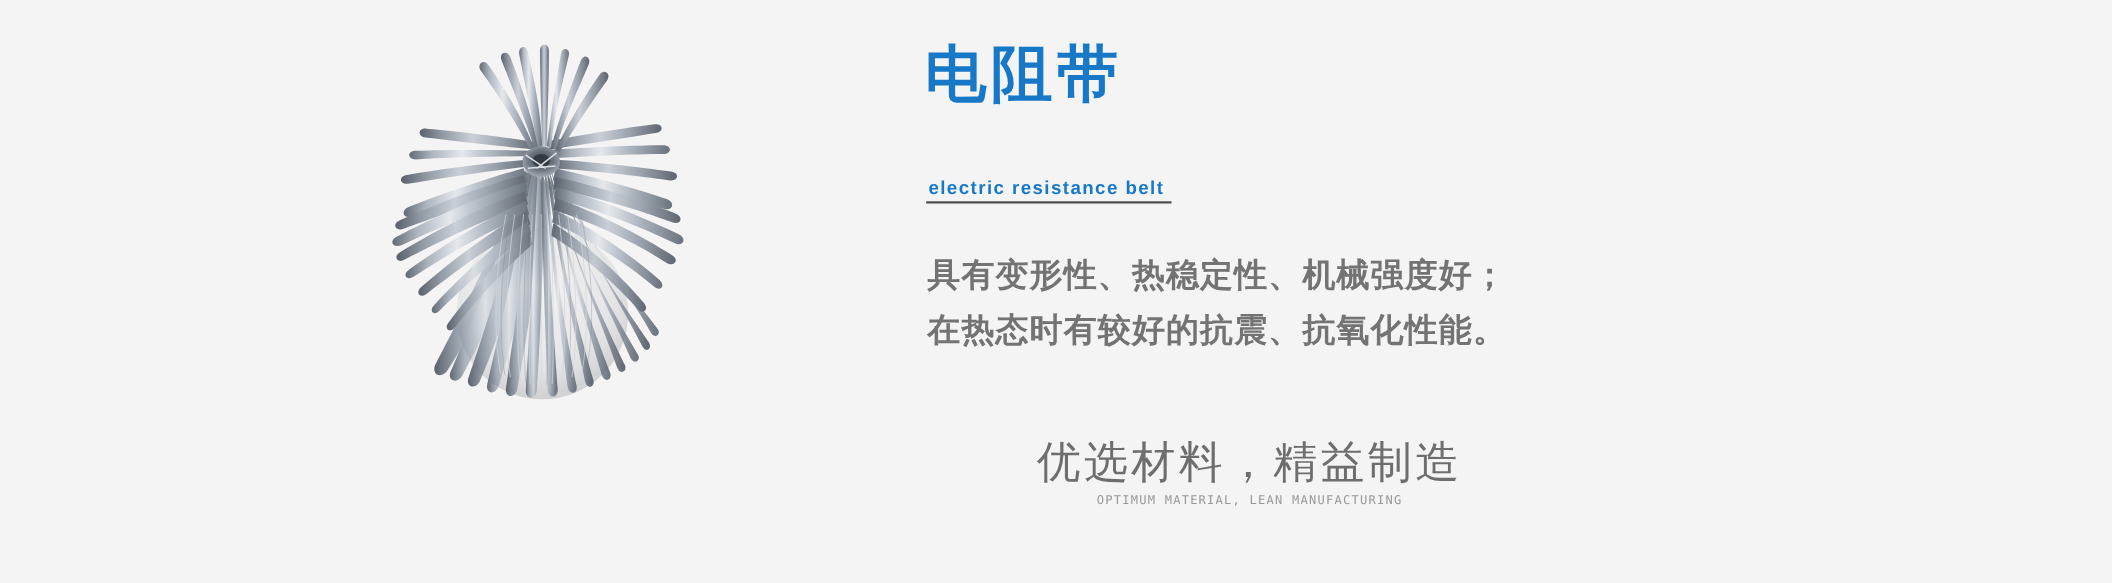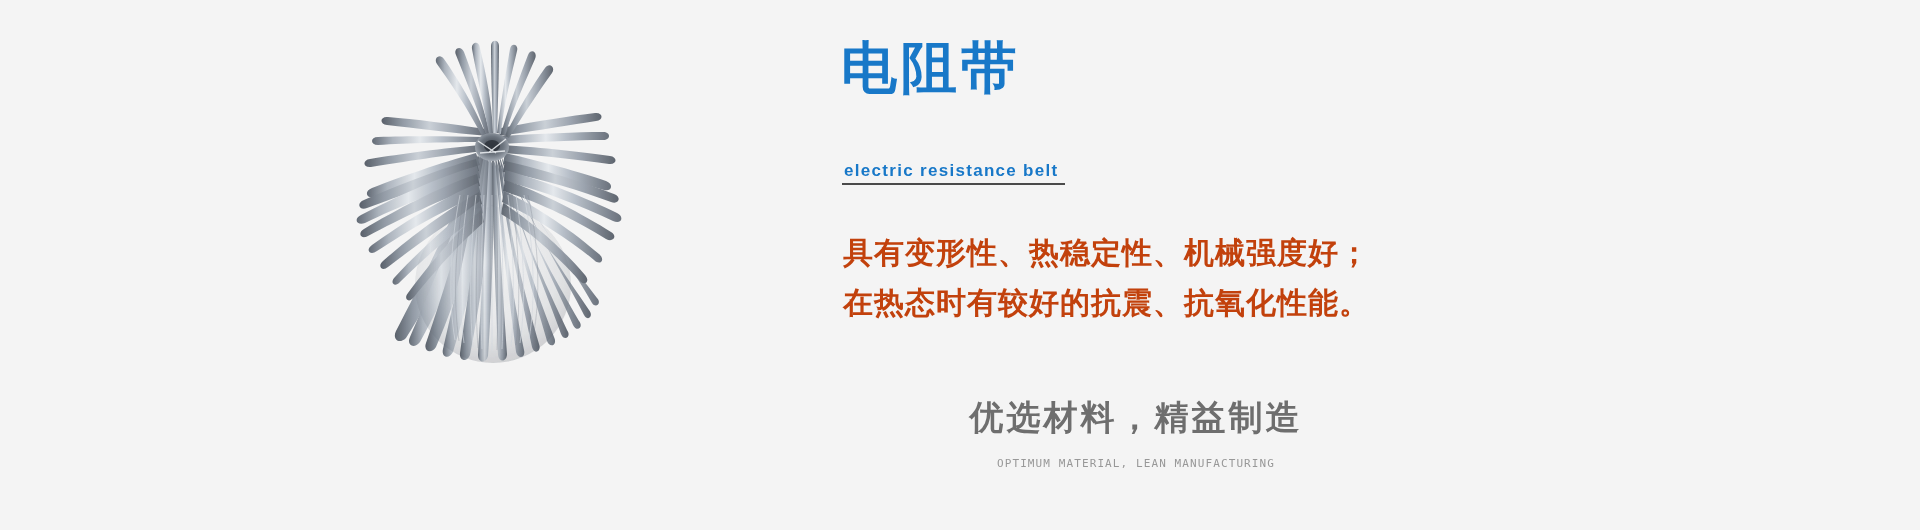--- a/index.html
+++ b/index.html
@@ -56,47 +56,47 @@
     position:absolute; left:1px; top:183px;
     width:223px; height:2px;
     background:#4a4a4a;
   }
 
   #desc {
     position:absolute; left:2px; top:228px;
     width:560px;
   }
   .desc-line {
-    font-family:Liberation Serif, serif;
+    font-family:Liberation Mono, monospace;
     font-size:30px;
     font-weight:700;
     letter-spacing:1px;
-    color:#c2410c;
+    color:#737373;
     line-height:50px;
     white-space:nowrap;
   }
 
   
   #slogan {
     position:absolute;
     left:85px; top:398px;
     width:420px;
     text-align:center;
   }
   #slogan-zh {
     font-family:"DejaVu Sans", sans-serif;
-    font-size:34px;
-    font-weight:700;
+    font-size:40px;
+    font-weight:400;
     letter-spacing:3px;
     color:#6e6e6e;
     line-height:1.15;
     white-space:nowrap;
   }
   #slogan-en {
-    margin-top:20px;
+    margin-top:4px;
     font-family:"DejaVu Sans Mono", monospace;
     font-size:11px;
     font-weight:400;
     letter-spacing:1.1px;
     color:#989898;
     white-space:nowrap;
   }
 </style>
 </head>
 <body>

